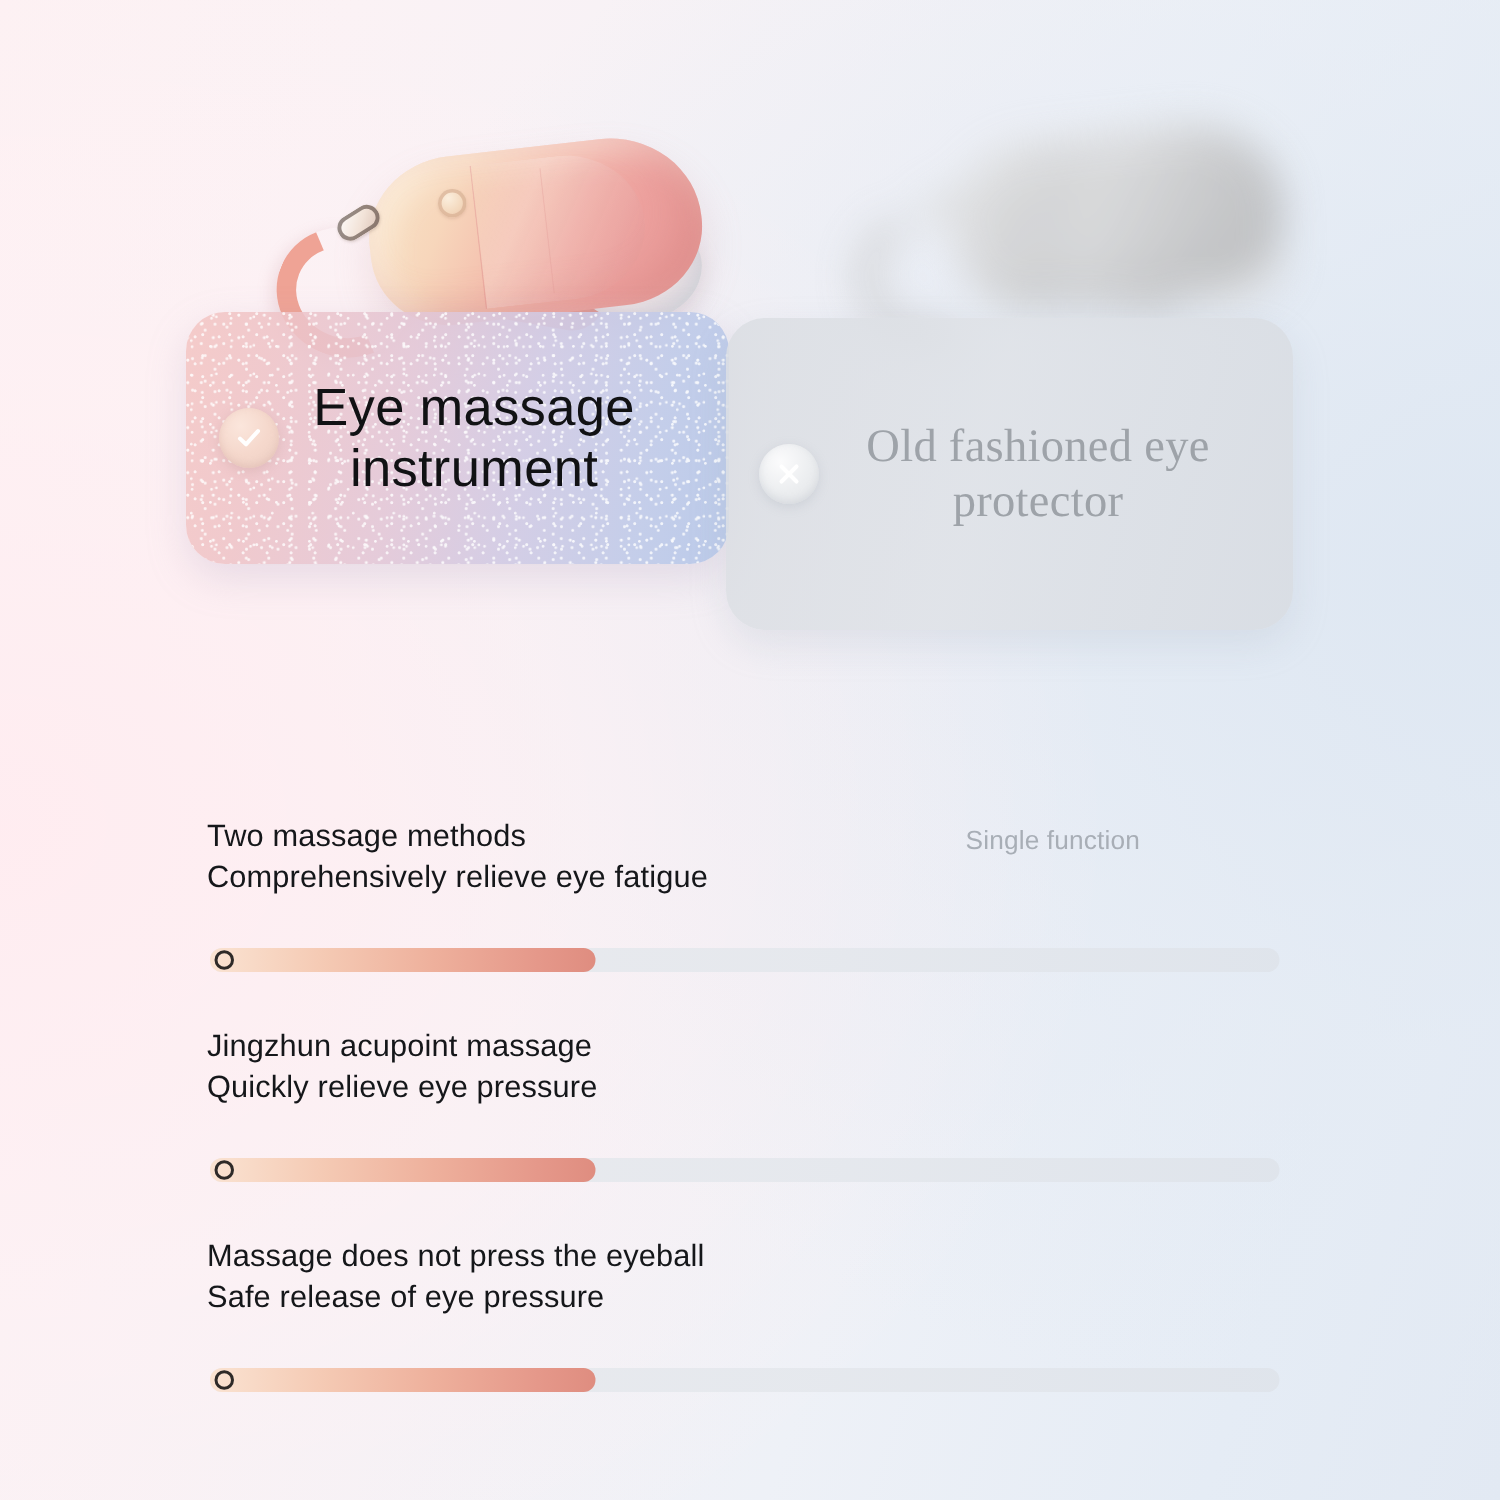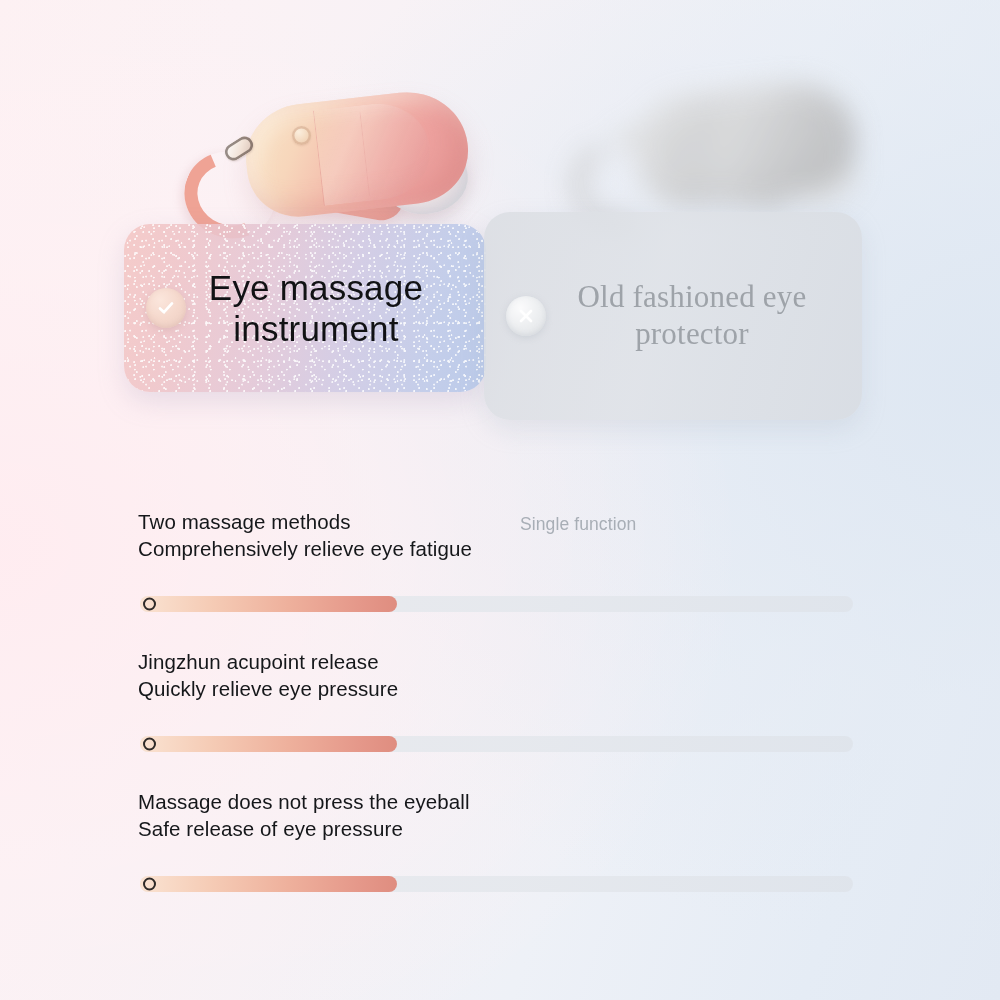--- a/index.html
+++ b/index.html
@@ -117,21 +117,21 @@
   #hero-right .dev-seam, #hero-right .dev-seam2 { border-left-color:rgba(150,155,162,0.35); }
 
   
   .card {
     position:absolute;
     border-radius:26px;
     display:flex; align-items:center;
   }
 
   #card-pro {
-    left:124px; top:224px; width:362px; height:168px;
+    left:124px; top:208px; width:362px; height:168px;
     background:
       linear-gradient(101deg,
         rgba(244,200,198,0.92) 0%,
         rgba(238,196,200,0.88) 16%,
         rgba(226,198,214,0.88) 40%,
         rgba(208,202,228,0.90) 62%,
         rgba(192,203,233,0.92) 84%,
         rgba(183,200,233,0.94) 100%);
     box-shadow:0 10px 26px rgba(172,160,190,0.26);
     overflow:hidden;
@@ -185,31 +185,31 @@
     position:relative; z-index:2;
     width:100%; text-align:center;
     padding-left:30px; padding-right:8px;
     line-height:1.18;
     letter-spacing:0.2px;
   }
   #title-pro { font-size:35px; color:#111214; }
   #title-con { font-size:31px; color:#9ea3a9; padding-left:46px; }
 
   
-  #rows { position:absolute; left:0; top:500px; width:908px; }
+  #rows { position:absolute; left:0; top:536px; width:908px; }
   .row { position:relative; height:140px; }
 
   .row-left {
     position:absolute; left:138px; top:8px;
     font-size:20.5px; line-height:1.33; color:#15171a;
     letter-spacing:0.1px; white-space:pre-line;
   }
   .row-right {
     position:absolute; right:148px; top:12px;
-    width:240px; text-align:left;
+    width:240px; text-align:right;
     font-size:17.5px; line-height:1.38; color:#a8aeb6;
     letter-spacing:0.1px; white-space:pre-line;
   }
 
   .bar-wrap { position:absolute; left:140px; top:96px; width:713px; height:16px; }
   .bar-track {
     position:absolute; inset:0; border-radius:8px;
     background:linear-gradient(90deg, rgba(232,234,238,0.95) 0%, rgba(229,232,237,0.95) 55%, rgba(223,228,235,0.95) 100%);
   }
   .bar-fill {
@@ -278,21 +278,21 @@
 Comprehensively relieve eye fatigue</div>
       <div class="row-right">Single function</div>
       <div class="bar-wrap">
         <div class="bar-track"></div>
         <div class="bar-fill" style="width: 36%;"></div>
         <div class="bar-knob"></div>
       </div>
     </div>
 
     <div class="row">
-      <div class="row-left">Jingzhun acupoint release
+      <div class="row-left">Jingzhun acupoint massage
 Quickly relieve eye pressure</div>
       <div class="bar-wrap">
         <div class="bar-track"></div>
         <div class="bar-fill" style="width: 36%;"></div>
         <div class="bar-knob"></div>
       </div>
     </div>
 
     <div class="row">
       <div class="row-left">Massage does not press the eyeball

